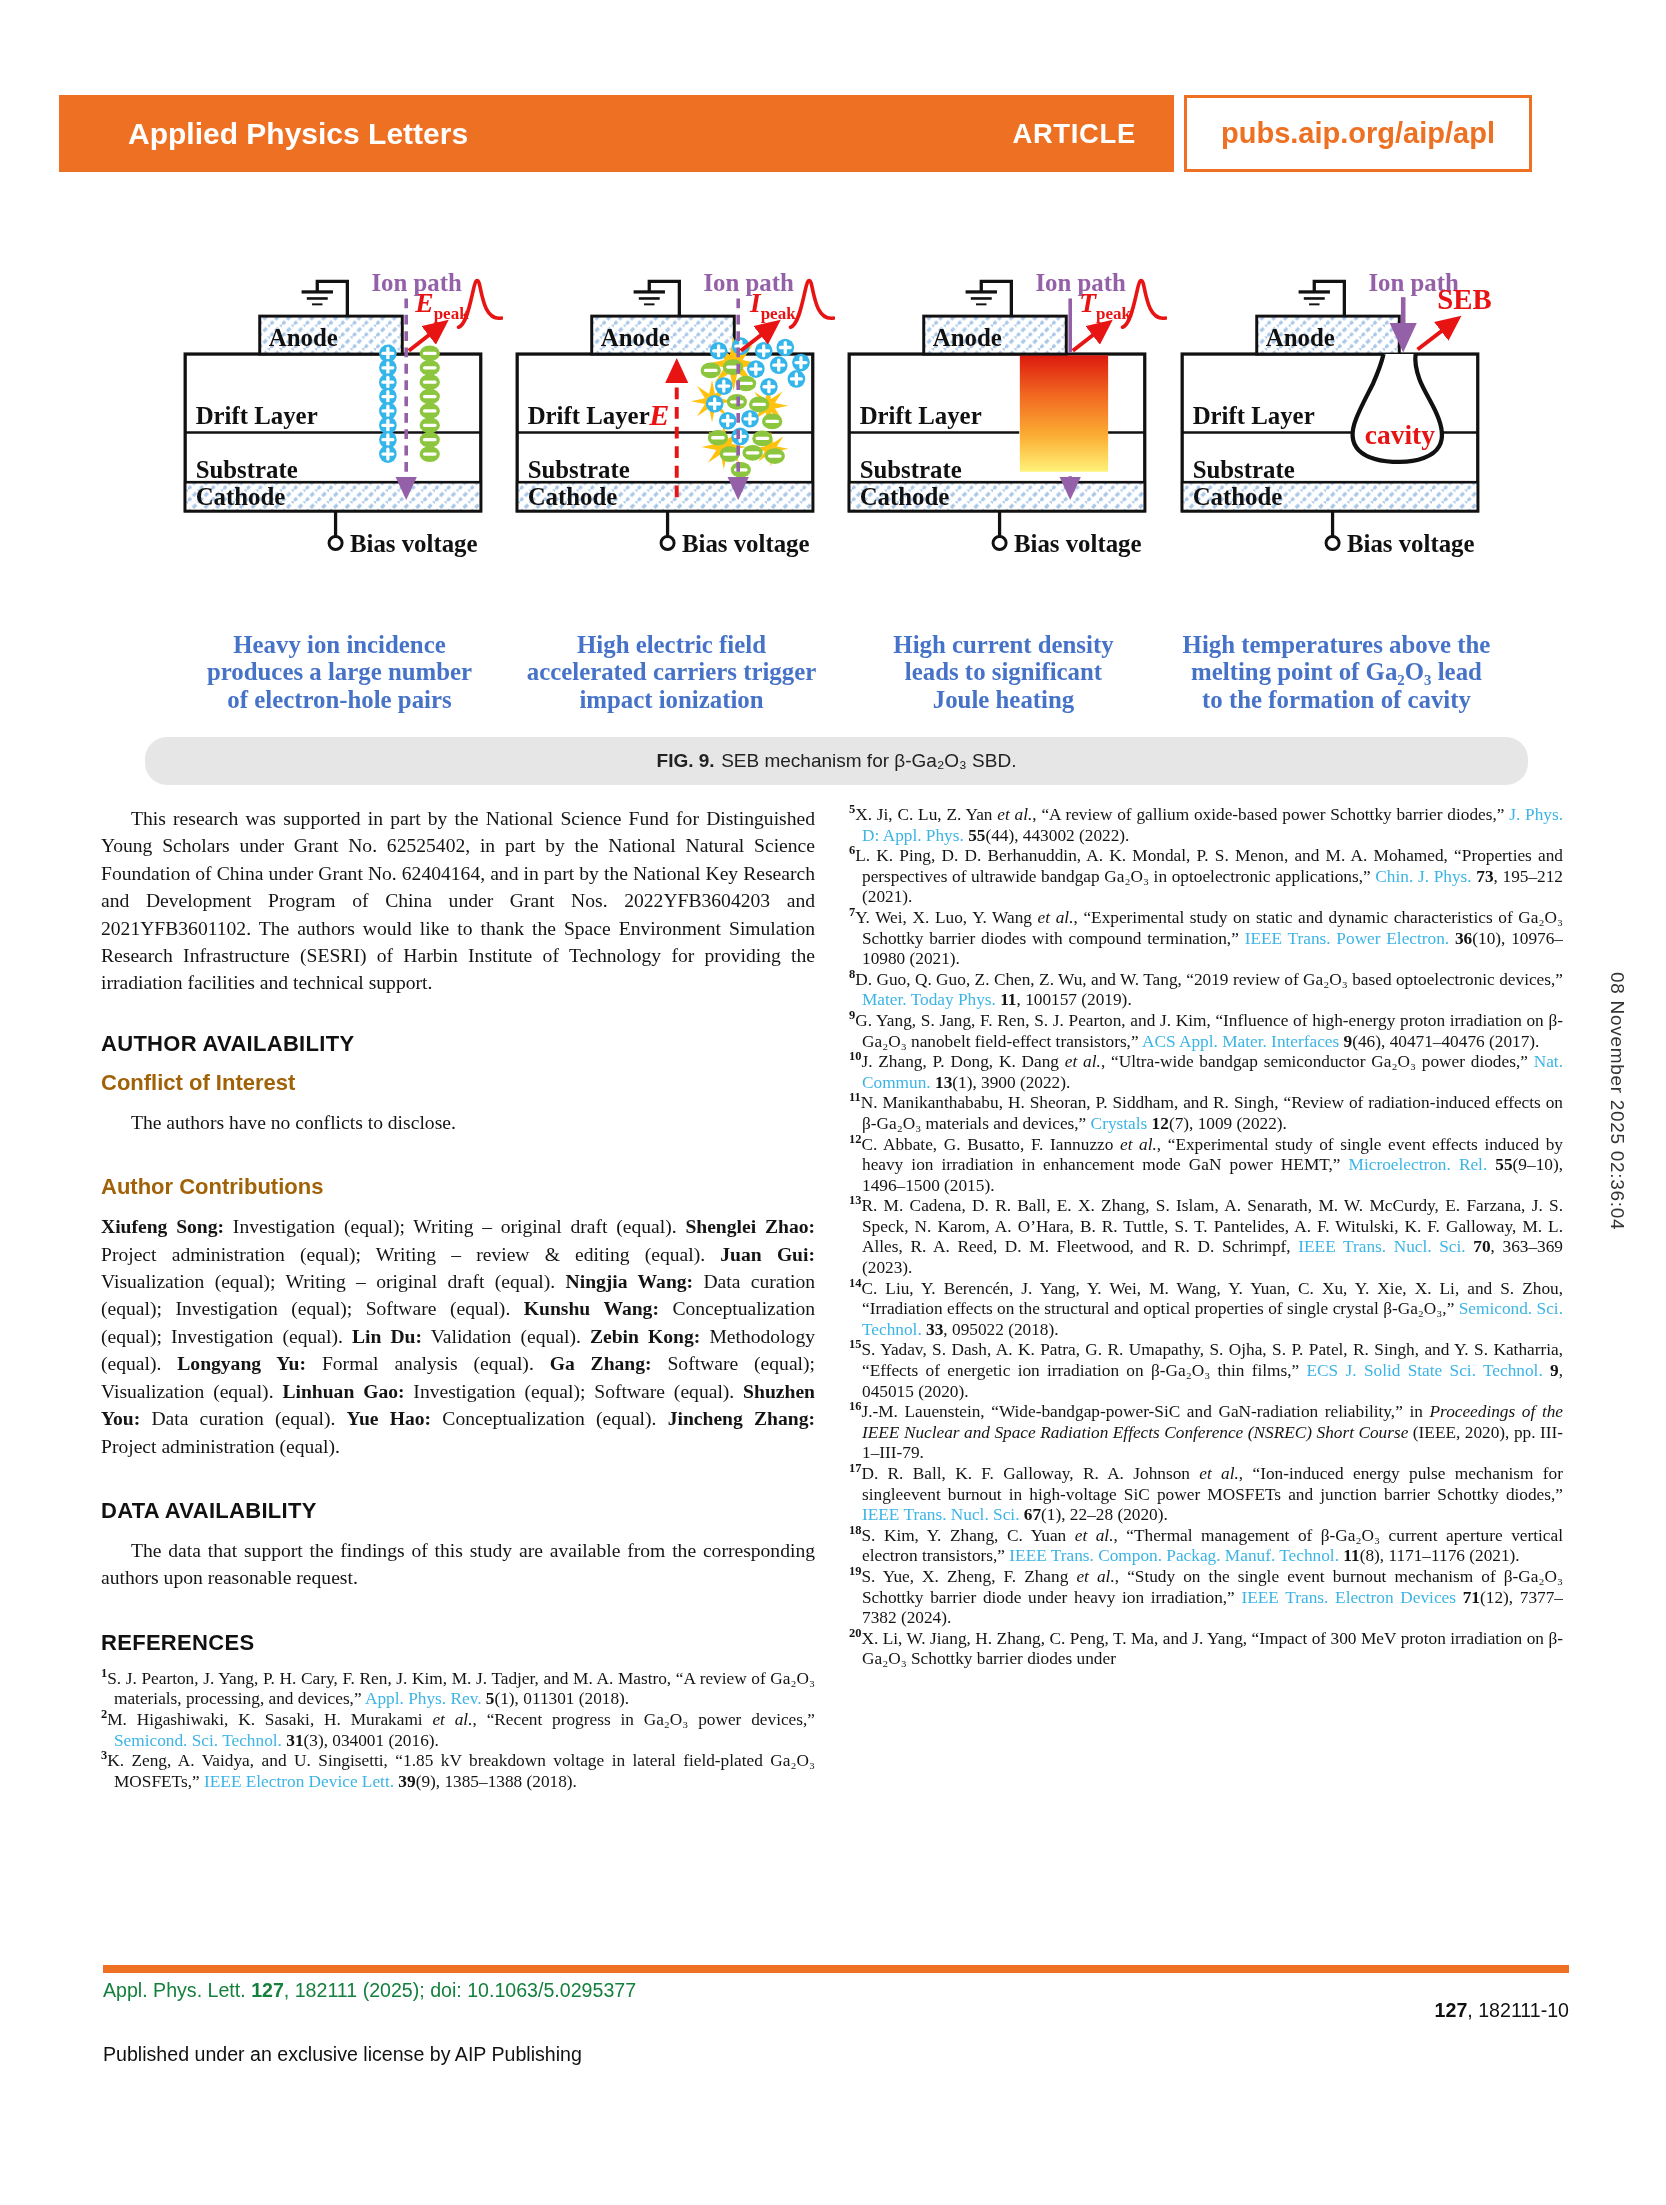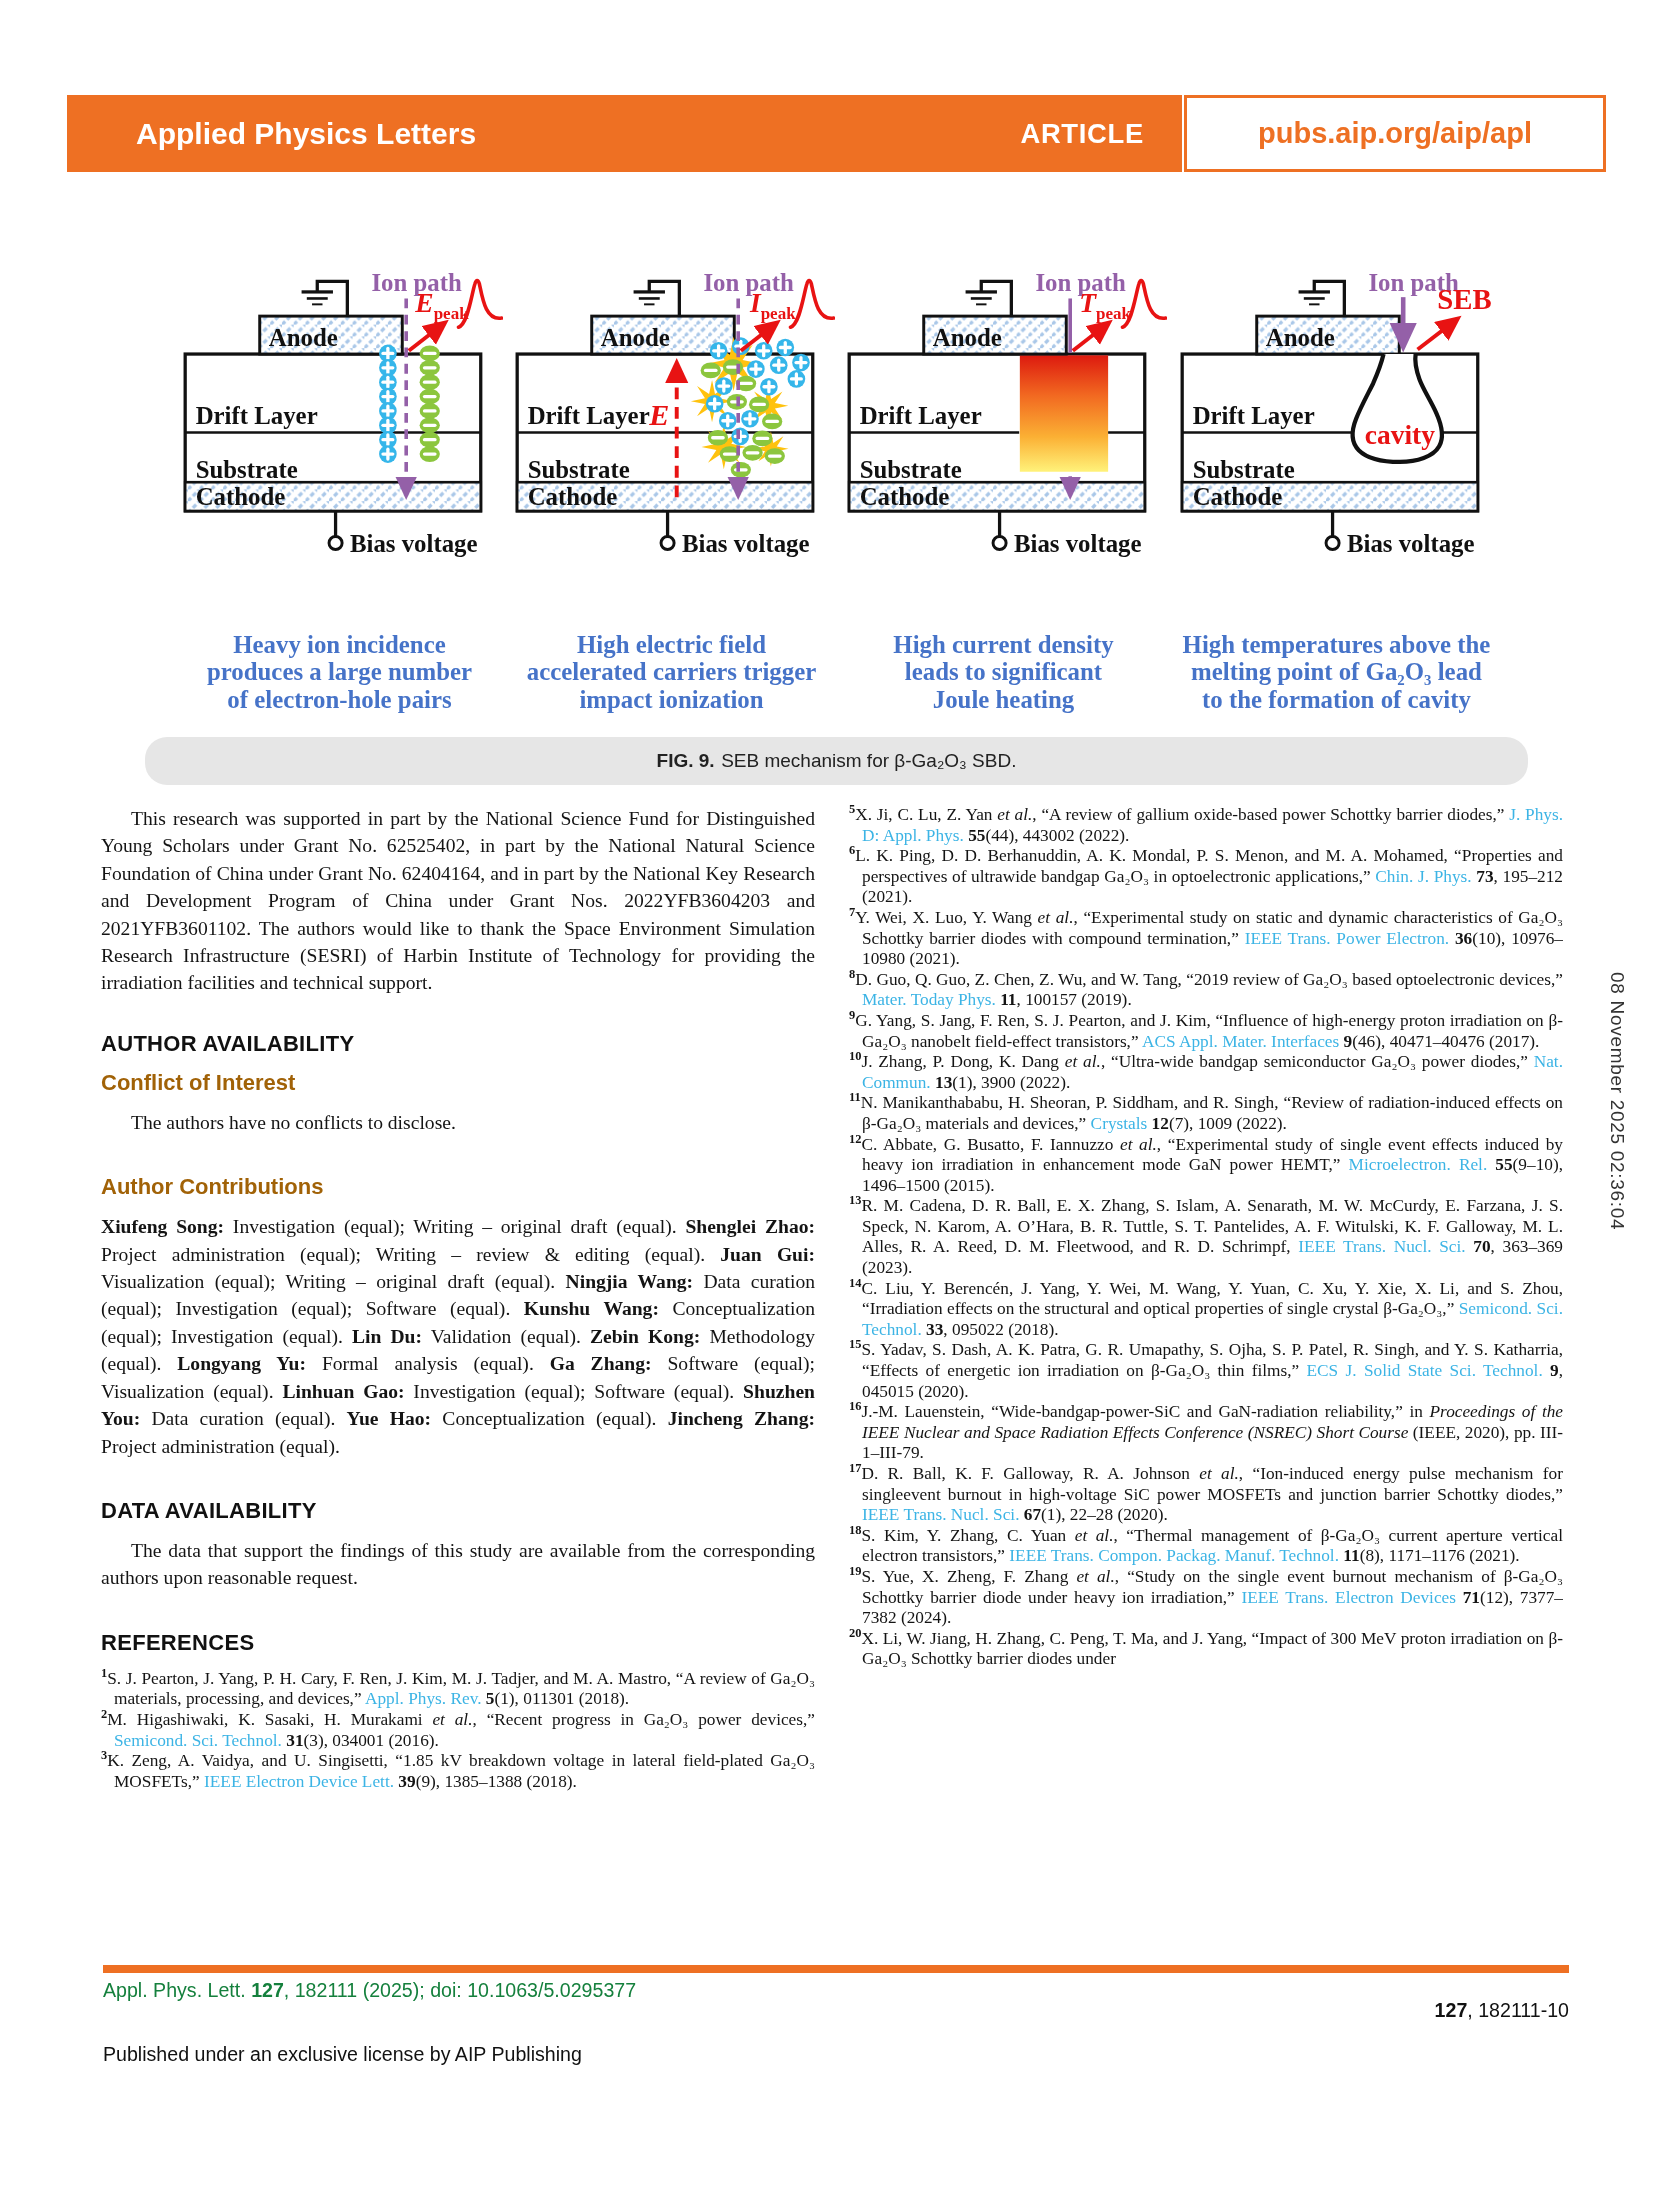--- a/index.html
+++ b/index.html
@@ -8,24 +8,24 @@
     --figblue:#4673C8;
     --purple:#9460A8;
     --red:#E81313;
     --serif:"Liberation Serif","DejaVu Serif",serif;
     --sans:"Liberation Sans","DejaVu Sans",sans-serif;
   }
   html,body{margin:0;padding:0;background:#fff;}
   .page{position:relative;width:1666px;height:2205px;background:#fff;overflow:hidden;font-family:var(--serif);color:#141414;}
 
   
-  .hdr-bar{position:absolute;left:59px;top:95px;width:1115px;height:77px;background:var(--orange);display:flex;align-items:center;margin-left:8px;}
+  .hdr-bar{position:absolute;left:59px;top:95px;width:1115px;height:77px;background:var(--orange);display:flex;align-items:center;}
   .hdr-journal{margin-left:69px;font:700 30px var(--sans);color:#fff;}
   .hdr-article{margin-left:auto;margin-right:38px;font:700 27.4px var(--sans);color:#fff;letter-spacing:0.7px;}
-  .hdr-urlbox{position:absolute;left:1184px;top:95px;width:422px;height:77px;border:3.3px solid var(--orange);box-sizing:border-box;display:flex;align-items:center;justify-content:center;background:#fff;}
+  .hdr-urlbox{position:absolute;left:1184px;top:95px;width:348px;height:77px;border:3.3px solid var(--orange);box-sizing:border-box;display:flex;align-items:center;justify-content:center;background:#fff;}
   .hdr-url{font:700 29px var(--sans);color:var(--orange);}
 
   
   .stamp{position:absolute;left:1606px;top:972px;writing-mode:vertical-rl;font:19px var(--sans);color:#333;letter-spacing:0.7px;}
 
   
   .fig{position:absolute;left:176px;top:254px;width:1329px;display:flex;gap:5.2px;}
   .panel{width:327px;}
   .panel svg{display:block;}
   .flabel{font:700 38px var(--serif);fill:#111;}

